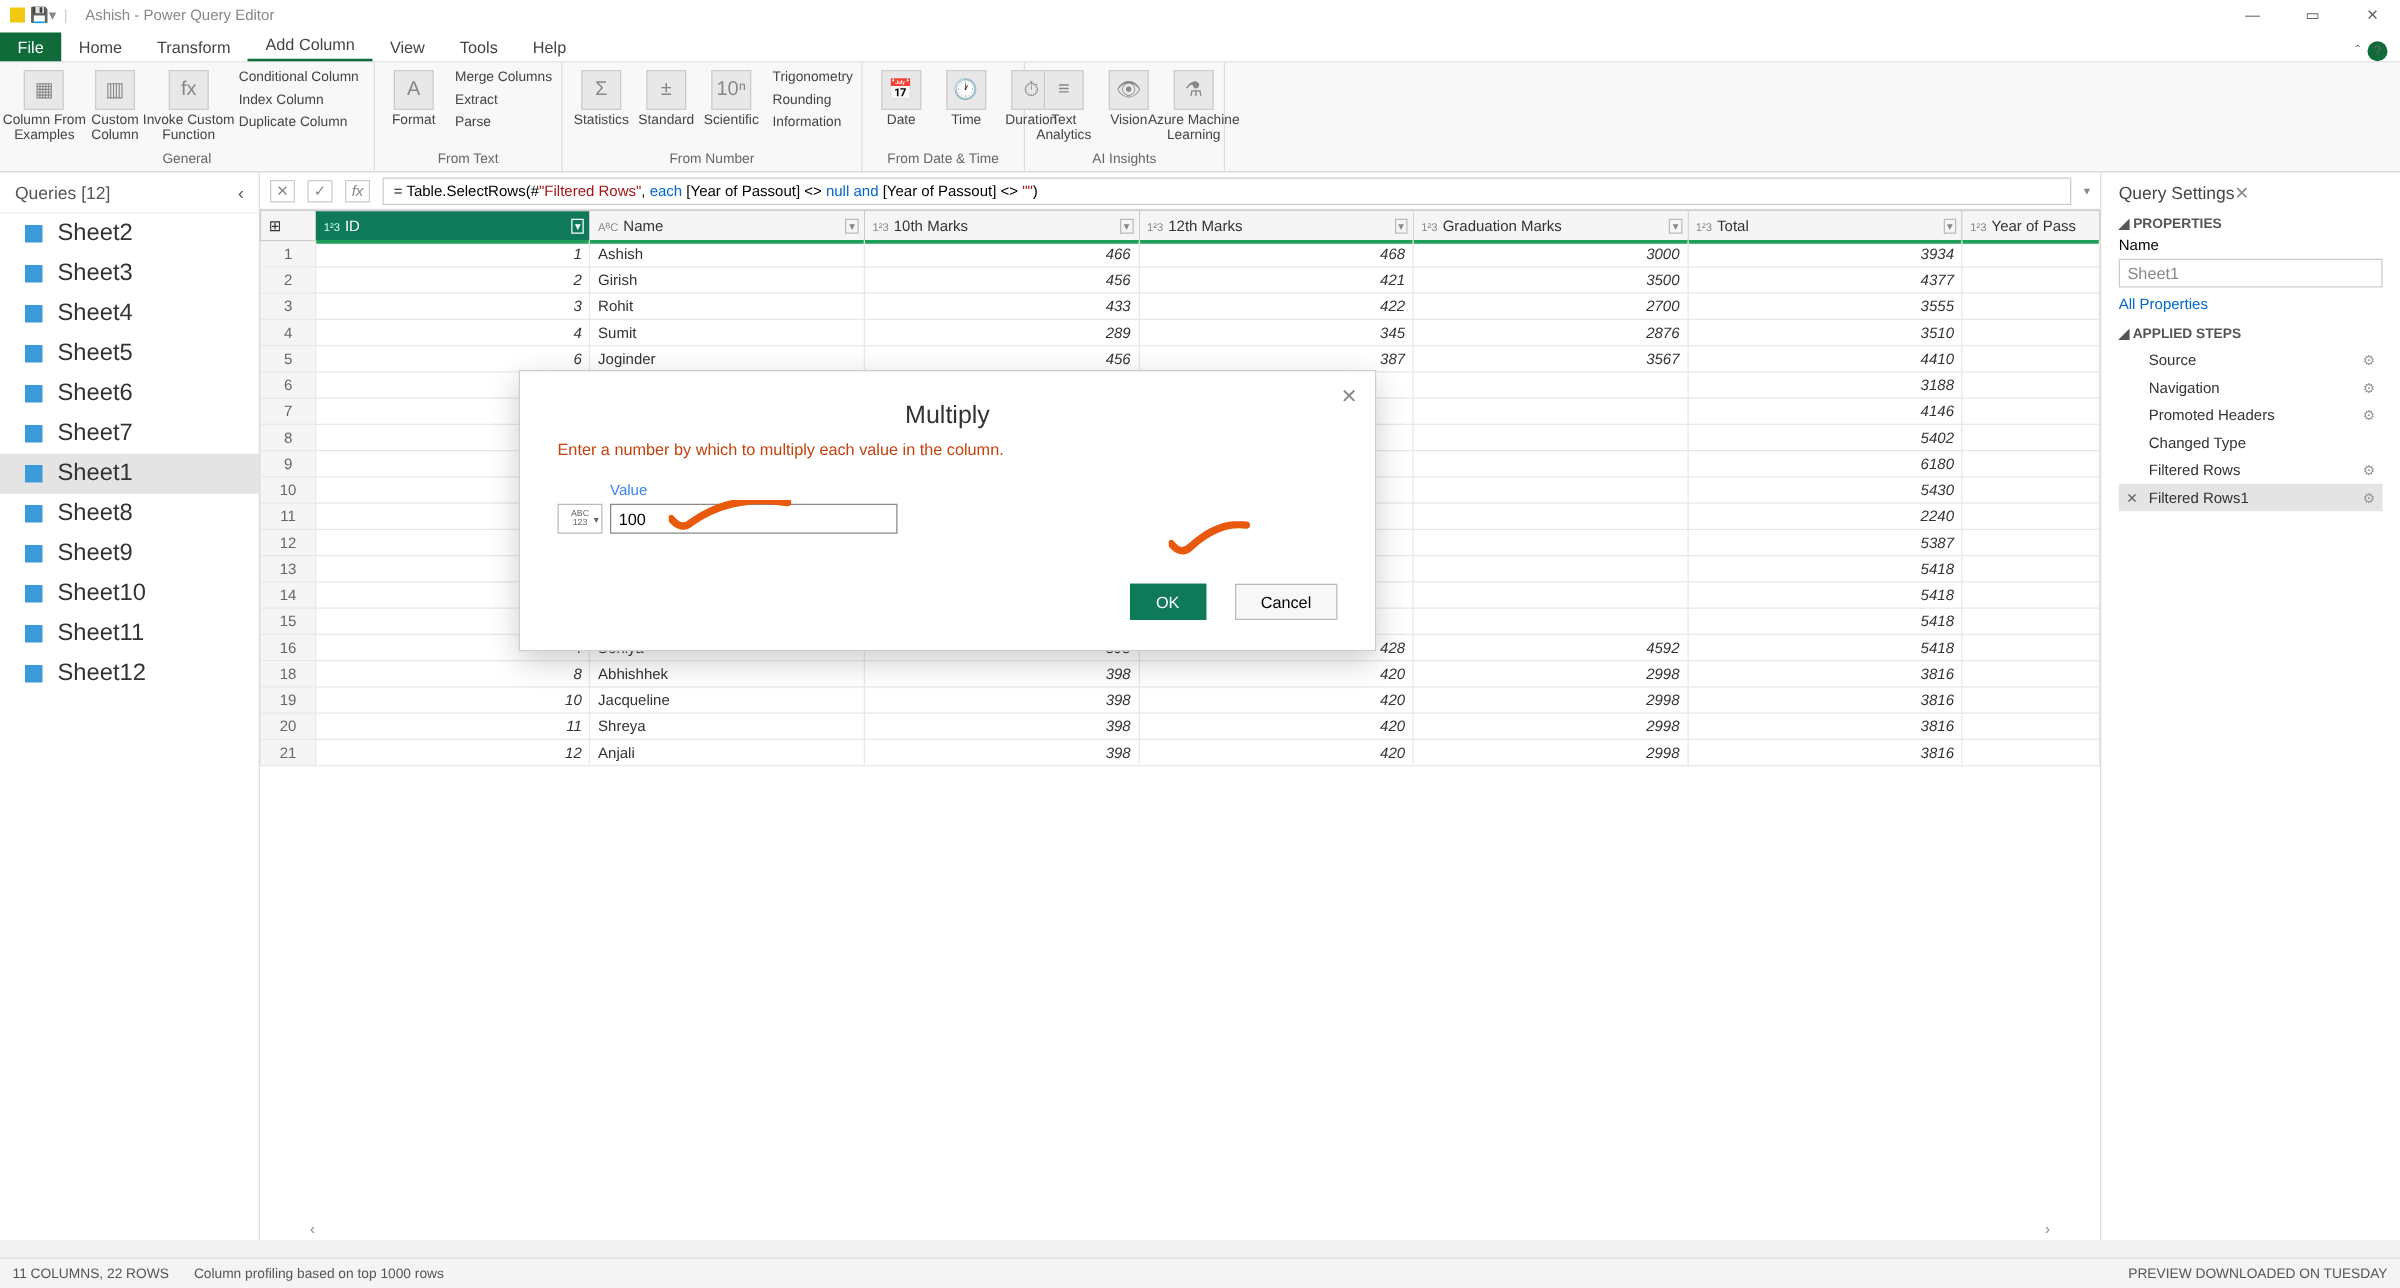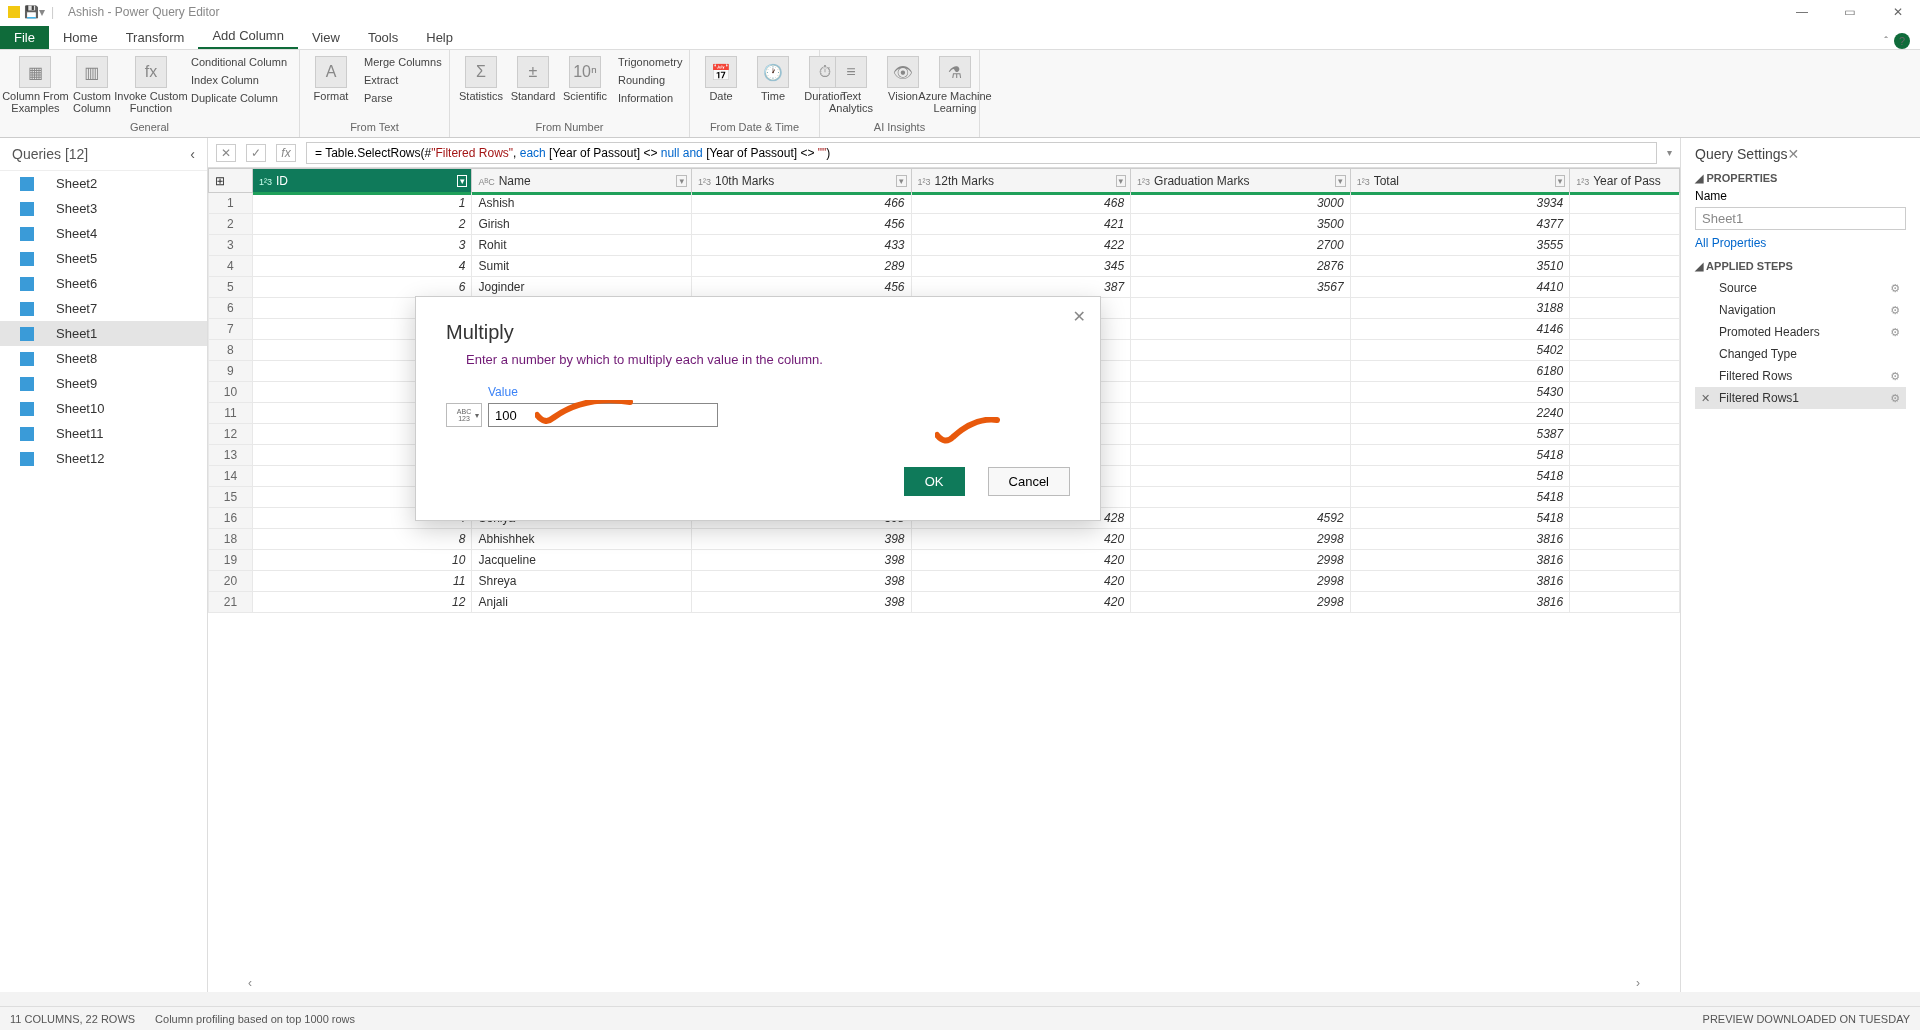--- a/index.html
+++ b/index.html
@@ -30,21 +30,21 @@
 .rb-btn .ico { width: 32px; height: 32px; background: #e8e8e8; border: 1px solid #ccc; margin-bottom: 2px; display: flex; align-items: center; justify-content: center; font-size: 16px; color: #888; }
 .rb-list { display: flex; flex-direction: column; justify-content: center; gap: 2px; padding: 2px 4px; }
 .rb-list div { font-size: 11px; color: #444; white-space: nowrap; padding: 2px; }
 
 
 .main-area { display: flex; height: 854px; }
 
 
 .queries-panel { width: 208px; background: #fff; border-right: 1px solid #ddd; display: flex; flex-direction: column; }
 .queries-head { padding: 8px 12px; font-size: 14px; color: #555; display: flex; align-items: center; justify-content: space-between; border-bottom: 1px solid #eee; }
-.q-item { padding: 5px 24px 5px 20px; font-size: 13px; color: #333; display: flex; align-items: center; gap: 22px; cursor: default; }
+.q-item { padding: 5px 24px 5px 20px; font-size: 19px; color: #333; display: flex; align-items: center; gap: 12px; cursor: default; }
 .q-item.selected { background: #e4e4e4; }
 .q-icon { width: 14px; height: 14px; background: #3a9bd8; display: inline-block; }
 
 
 .data-area { flex: 1; background: #fff; display: flex; flex-direction: column; }
 .formula-bar { height: 30px; border-bottom: 1px solid #ddd; display: flex; align-items: center; padding: 0 8px; gap: 10px; }
 .fb-btn { width: 20px; height: 18px; border: 1px solid #ccc; display: flex; align-items: center; justify-content: center; font-size: 12px; color: #888; }
 .fb-input { flex: 1; border: 1px solid #ccc; height: 22px; padding: 0 8px; font-size: 12px; font-family: Consolas, monospace; display: flex; align-items: center; white-space: pre; }
 .fb-input .kw { color: #0066cc; }
 .fb-input .str { color: #a31515; }
@@ -77,22 +77,22 @@
 .step .gear { position: absolute; right: 6px; top: 5px; font-size: 11px; color: #999; }
 .step .x-ico { position: absolute; left: 6px; top: 5px; font-size: 11px; color: #666; }
 
 
 .statusbar { position: absolute; left: 0; right: 0; bottom: 0; height: 24px; background: #f4f4f4; border-top: 1px solid #ddd; display: flex; align-items: center; padding: 0 10px; font-size: 11px; color: #555; }
 .statusbar .right-sb { margin-left: auto; }
 
 
 .dialog-overlay { position: absolute; left: 415px; top: 296px; width: 686px; background: #fff; border: 1px solid #ccc; box-shadow: 0 8px 24px rgba(0,0,0,0.2); padding: 24px 30px; }
 .dialog-overlay .close-x { position: absolute; right: 14px; top: 10px; font-size: 16px; color: #888; cursor: default; }
-.dialog-overlay h3 { font-size: 20px; font-weight: normal; color: #333; margin-bottom: 8px; }
-.dialog-overlay p { font-size: 13px; color: #701a75; margin-bottom: 18px; margin-left: 20px; }
+.dialog-overlay h3 { font-size: 20px; font-weight: normal; color: #333; margin-bottom: 8px; text-align: center; }
+.dialog-overlay p { font-size: 13px; color: #c2410c; margin-bottom: 18px; }
 .dialog-overlay .val-label { font-size: 12px; color: #3b82f6; margin-bottom: 4px; margin-left: 42px; }
 .dialog-overlay .val-row { display: flex; gap: 6px; margin-bottom: 40px; }
 .dialog-overlay .type-sel { width: 36px; height: 24px; border: 1px solid #bbb; display: flex; flex-direction: column; align-items: center; justify-content: center; font-size: 7px; line-height: 7px; color: #666; position: relative; }
 .dialog-overlay .val-input { width: 230px; height: 24px; border: 1px solid #888; padding: 0 6px; font-size: 13px; }
 .dialog-overlay .dlg-btns { display: flex; justify-content: flex-end; gap: 23px; }
 .dialog-overlay .btn { padding: 6px 20px; font-size: 13px; border: 1px solid #bbb; background: #f8f8f8; cursor: default; }
 .dialog-overlay .btn.ok { background: #0f7a5a; color: #fff; border-color: #0f7a5a; }
 
 
 .anno1 { position: absolute; left: 535px; top: 400px; width: 100px; height: 30px; pointer-events: none; z-index: 100; }

